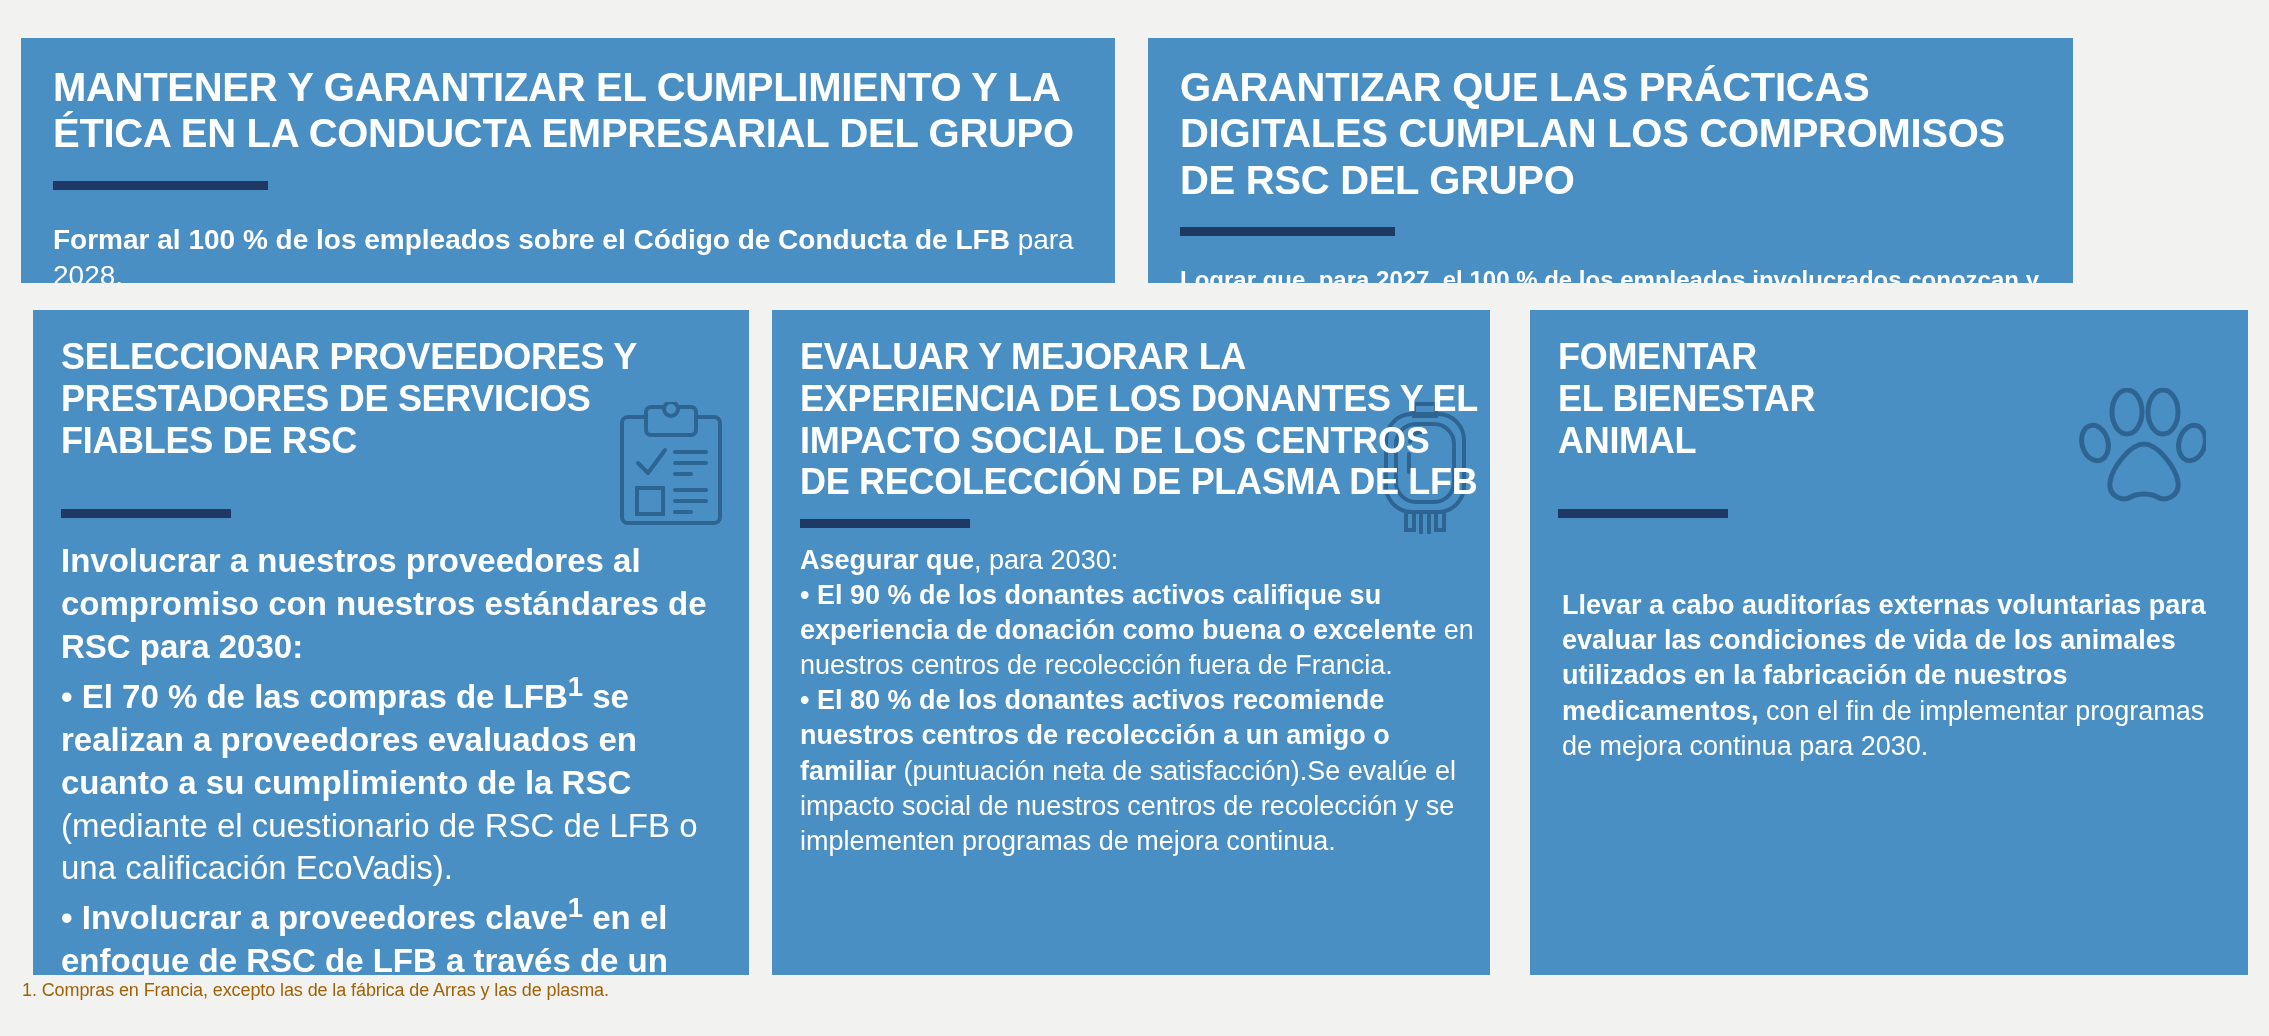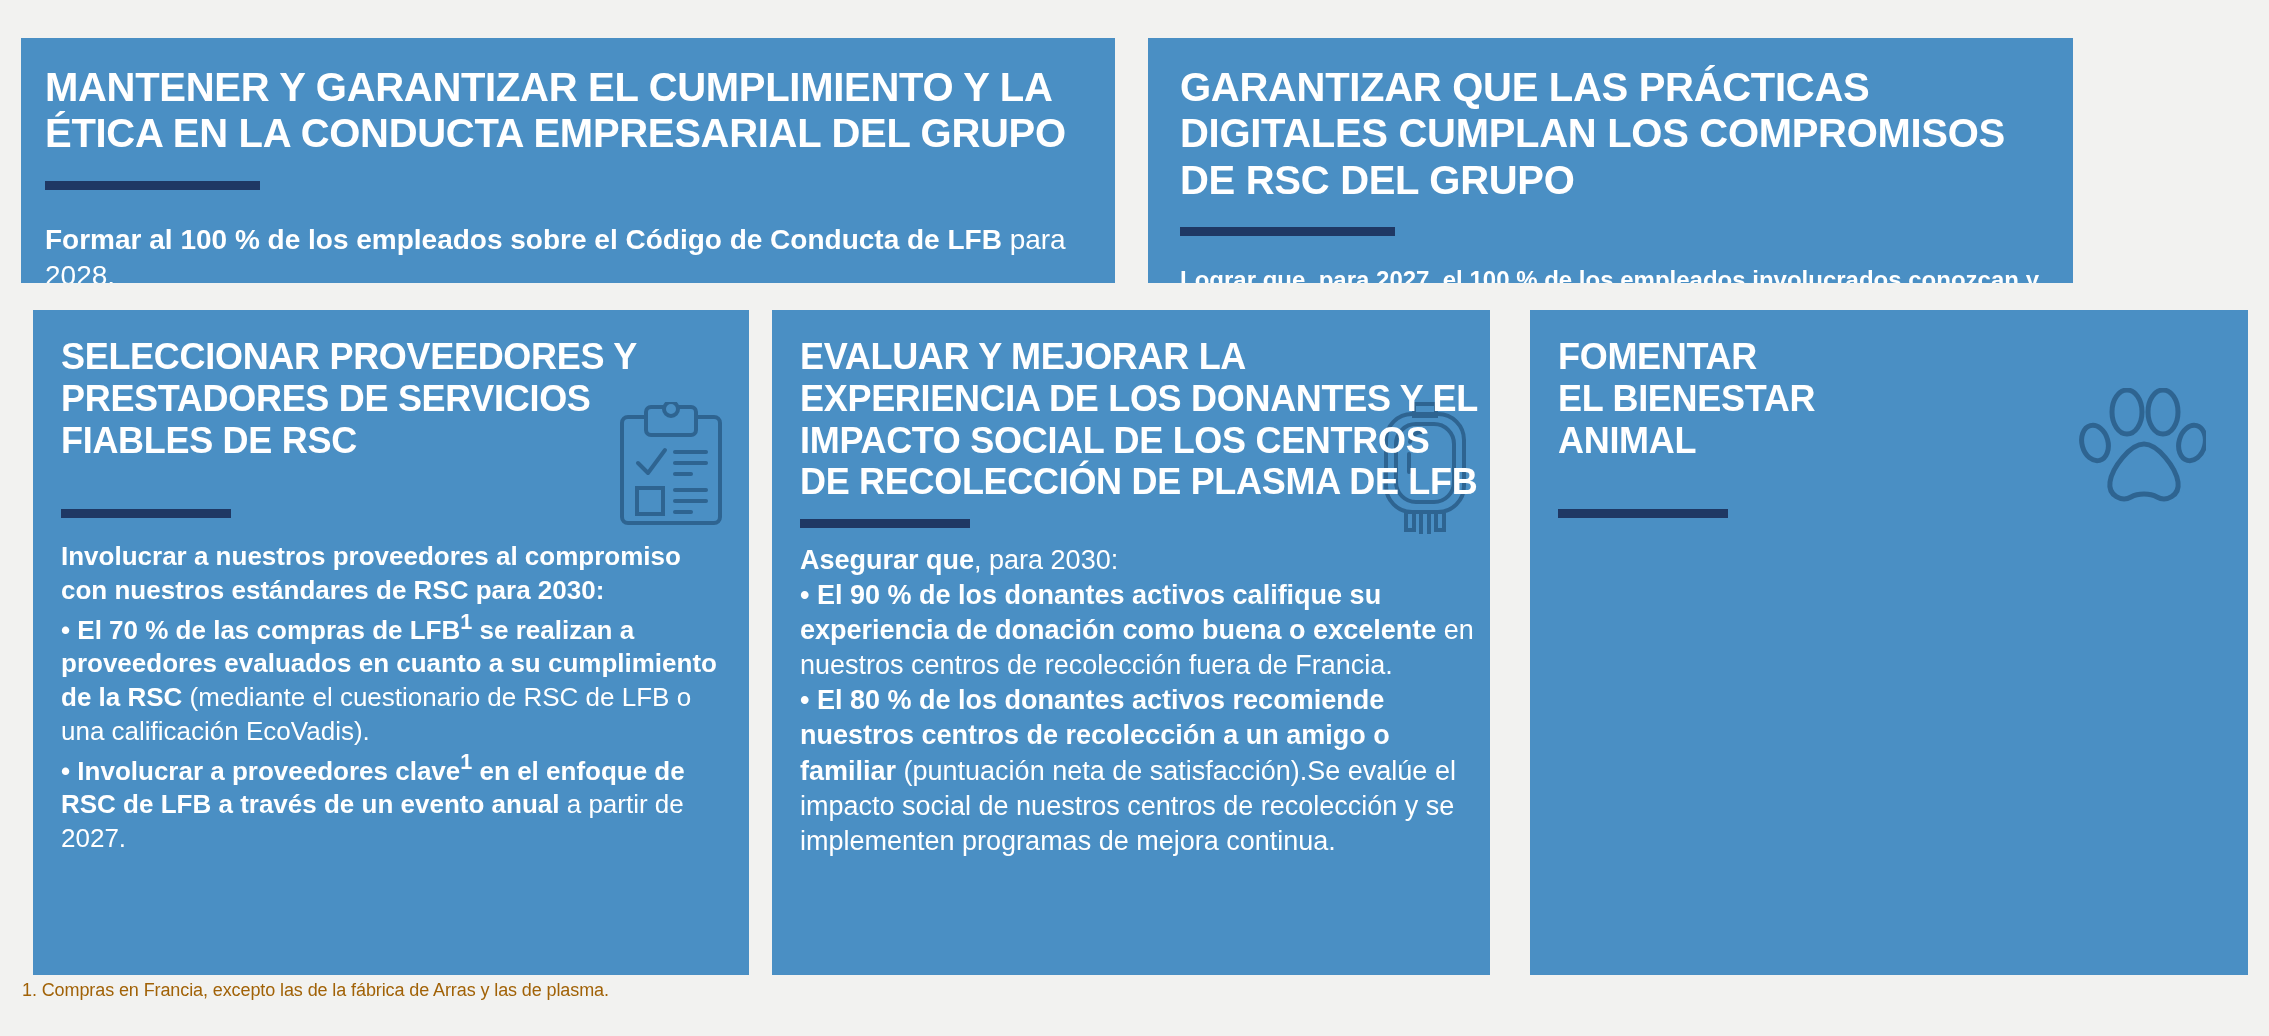--- a/index.html
+++ b/index.html
@@ -56,41 +56,41 @@
     z-index: 3;
     margin: 0;
   }
   .card-body b, .card-title b { font-weight: 700; }
   .card-body .reg { font-weight: 400; }
 
   
   #card-compliance {
     left: 21px; top: 38px; width: 1094px; height: 245px;
   }
-  #card-compliance .card-inner { padding: 26px 32px 0 24px; }
+  #card-compliance .card-inner { padding: 26px 32px 0 32px; }
   #card-compliance .card-title { font-size: 40px; }
   #card-compliance .accent-bar { width: 215px; margin-top: 24px; }
   #card-compliance .card-body { font-size: 28px; margin-top: 32px; }
 
   #card-digital {
     left: 1148px; top: 38px; width: 925px; height: 245px;
   }
   #card-digital .card-inner { padding: 26px 32px 0 32px; }
   #card-digital .card-title { font-size: 40px; }
   #card-digital .accent-bar { width: 215px; margin-top: 24px; }
   #card-digital .card-body { font-size: 24px; margin-top: 28px; }
 
   
   #card-suppliers {
     left: 33px; top: 310px; width: 716px; height: 665px;
   }
   #card-suppliers .card-inner { padding: 26px 28px 0 28px; }
   #card-suppliers .card-title { font-size: 36px; }
   #card-suppliers .accent-bar { width: 170px; margin-top: 48px; }
-  #card-suppliers .card-body { font-size: 26px; margin-top: 22px; }
+  #card-suppliers .card-body { font-size: 33px; margin-top: 22px; }
 
   #card-donors {
     left: 772px; top: 310px; width: 718px; height: 665px;
   }
   #card-donors .card-inner { padding: 26px 12px 0 28px; }
   #card-donors .card-title { font-size: 36px; }
   #card-donors .accent-bar { width: 170px; margin-top: 16px; }
   #card-donors .card-body { font-size: 27px; margin-top: 15px; }
 
   #card-animal {
@@ -192,18 +192,19 @@
         <svg width="128" height="118" viewBox="0 0 128 118" fill="none">
           <ellipse cx="49" cy="24" rx="15" ry="22" stroke="#2e6491" stroke-width="5" fill="none"></ellipse>
           <ellipse cx="85" cy="24" rx="15" ry="22" stroke="#2e6491" stroke-width="5" fill="none"></ellipse>
           <ellipse cx="17" cy="55" rx="13" ry="18" stroke="#2e6491" stroke-width="5" fill="none" transform="rotate(-15 17 55)"></ellipse>
           <ellipse cx="114" cy="55" rx="13" ry="18" stroke="#2e6491" stroke-width="5" fill="none" transform="rotate(15 114 55)"></ellipse>
           <path d="M66 56 C80 56 98 80 100 94 C102 108 88 114 79 109 C72 105 60 105 53 109 C44 114 30 108 32 94 C34 80 52 56 66 56 Z" stroke="#2e6491" stroke-width="5" fill="none" stroke-linejoin="round"></path>
         </svg>
       </span>
       <h2 class="card-title">FOMENTAR<br>EL BIENESTAR<br>ANIMAL</h2>
       <div class="accent-bar"></div>
+      <p class="card-body"><b>Llevar a cabo auditorías externas voluntarias para evaluar las condiciones de vida de los animales utilizados en la fabricación de nuestros medicamentos,</b><span class="reg"> con el fin de implementar programas de mejora continua para 2030.</span></p>
     </div>
   </div>
 
   <div id="footnote">1. Compras en Francia, excepto las de la fábrica de Arras y las de plasma.</div>
 
 </div>
 
 </body></html>

